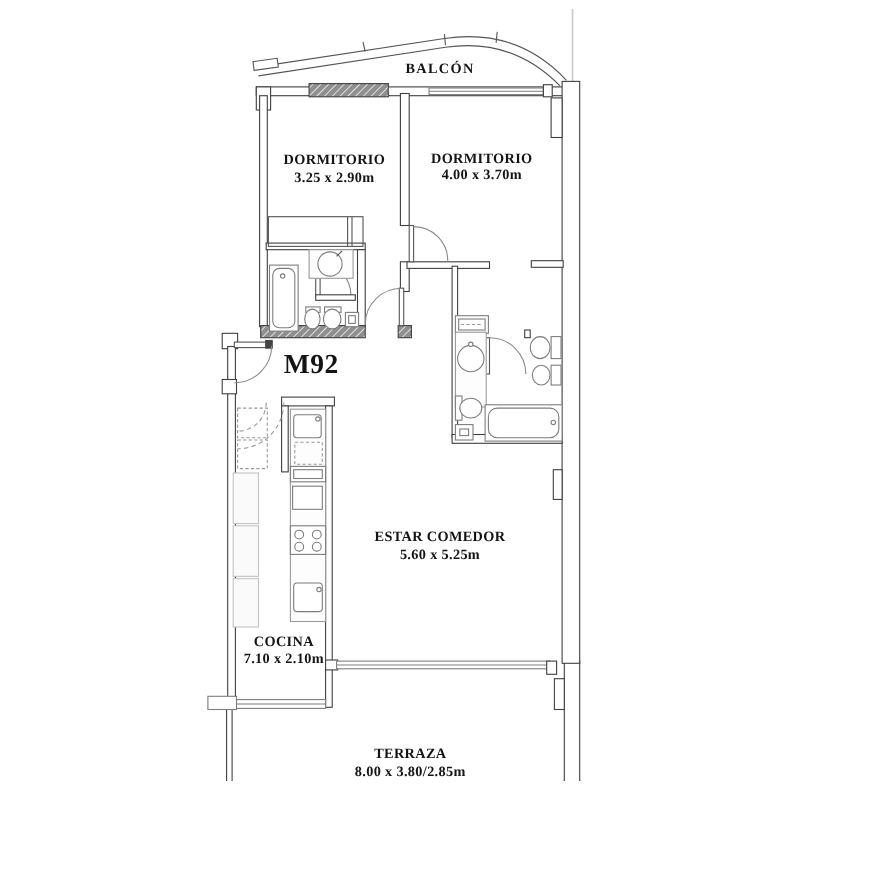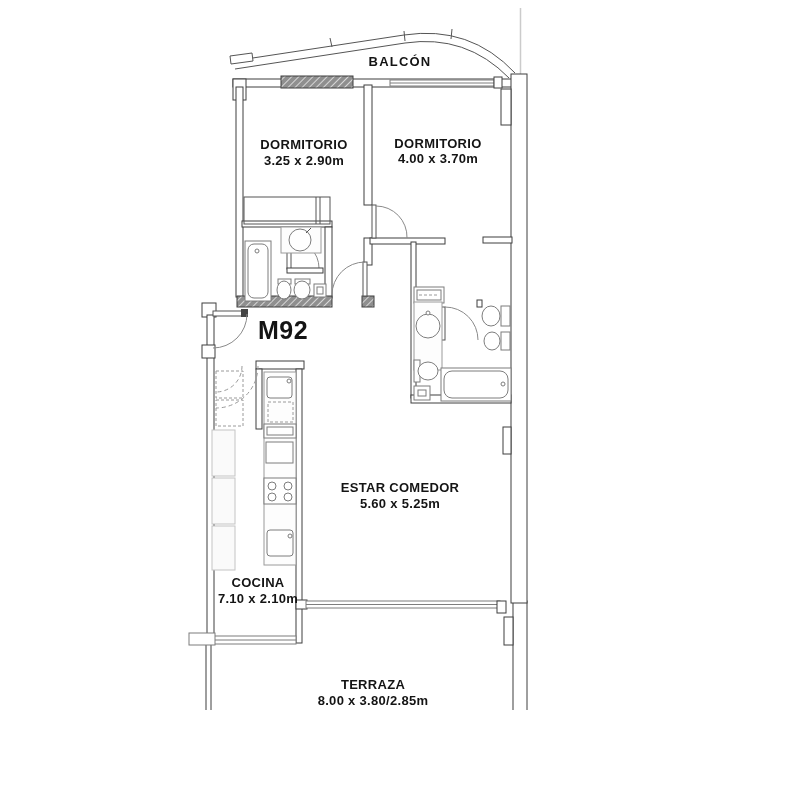--- a/index.html
+++ b/index.html
@@ -1,17 +1,17 @@
 <!DOCTYPE html>
 <html><head>
 <meta charset="utf-8">
 <style>
   html,body{margin:0;padding:0;background:#ffffff;}
   .canvas{position:relative;width:800px;height:710px;background:#ffffff;overflow:hidden;
-          font-family:Liberation Sans, sans-serif;}
+          font-family:Liberation Serif, serif;}
   svg{display:block;}
   .wall{fill:#ffffff;stroke:#3f3f3f;stroke-width:1;}
   .fix{fill:#ffffff;stroke:#7d7d7d;stroke-width:1;}
   .fix-light{fill:#fafafa;stroke:#c4c4c4;stroke-width:1;}
   .counter{fill:#fdfdfd;stroke:#9a9a9a;stroke-width:1;}
   .arc{fill:none;stroke:#8a8a8a;stroke-width:1;}
   .arc-dash{fill:none;stroke:#9a9a9a;stroke-width:1;stroke-dasharray:4 3;}
   .dash{fill:none;stroke:#9a9a9a;stroke-width:1;stroke-dasharray:3 2;}
   .leaf{fill:#ffffff;stroke:#555555;stroke-width:1;}
   .thin{fill:none;stroke:#555555;stroke-width:1;}

